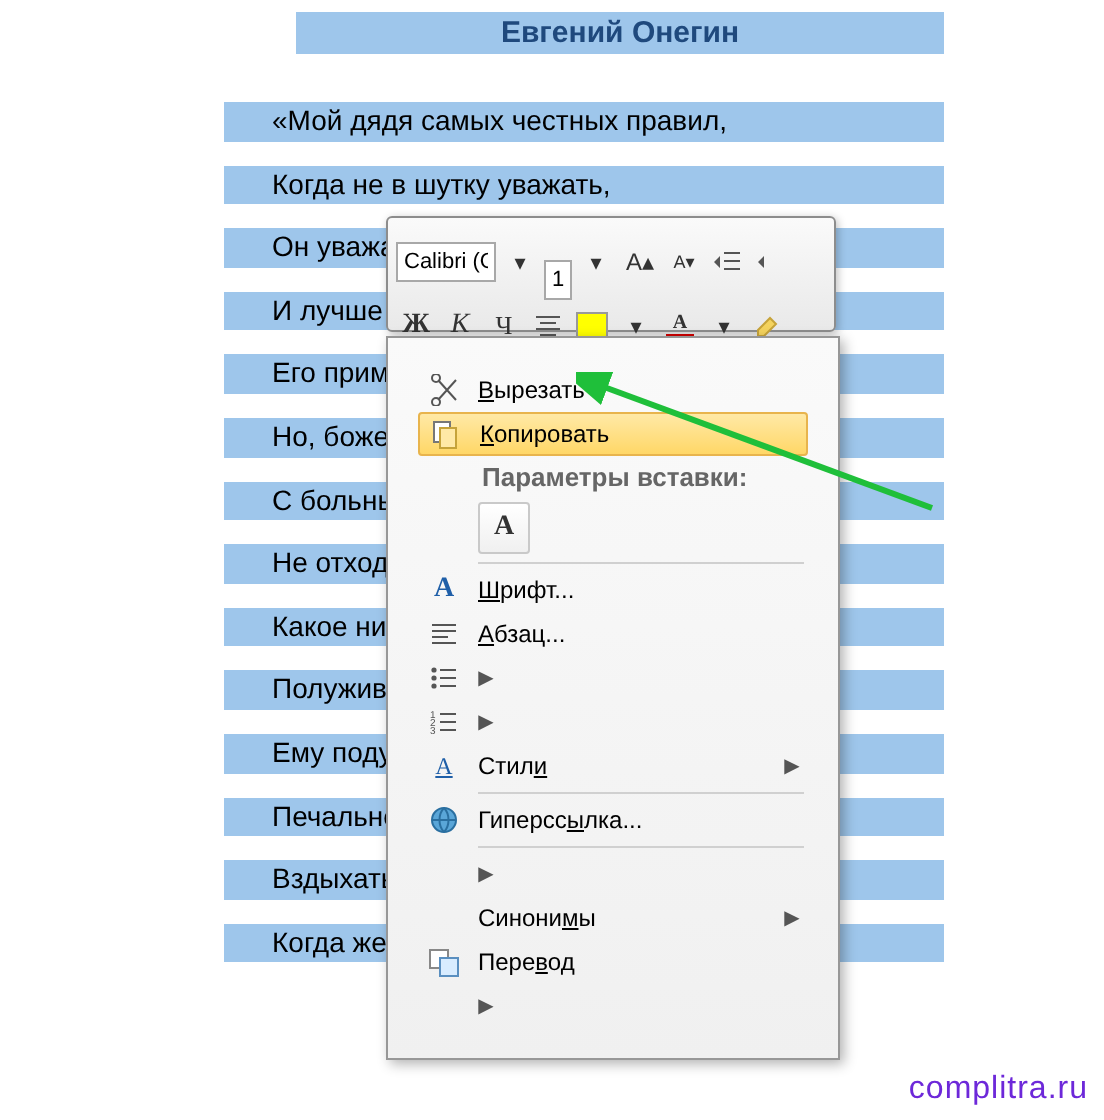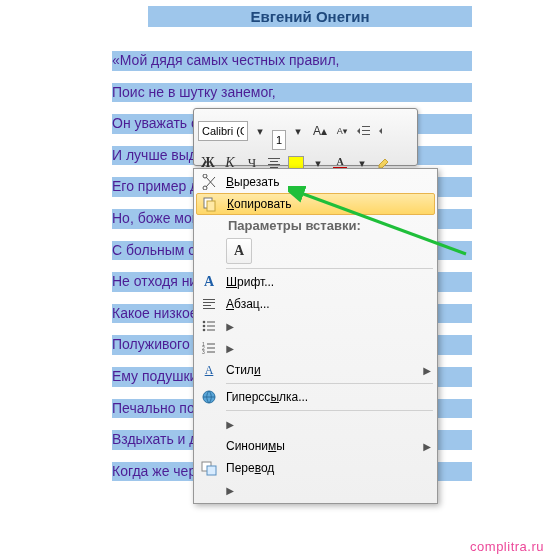--- a/index.html
+++ b/index.html
@@ -1,58 +1,58 @@
 <!DOCTYPE html>
 <html><head>
 <meta charset="utf-8">
 <style>
   * { margin: 0; padding: 0; box-sizing: border-box; }
   body { width: 552px; height: 560px; background: #fff; font-family: "Segoe UI", Tahoma, sans-serif; position: relative; overflow: hidden; }
   .doc { padding: 6px 80px 0 112px; position: relative; }
   .title { color: #1f497d; font-weight: bold; font-size: 15px; text-align: center; line-height: 1.4; margin-bottom: 24px; margin-left: 36px; }
   .poem { }
-  .line { font-size: 14px; color: #4c1d95; line-height: 1.4; margin-bottom: 12px; }
+  .line { font-size: 14px; color: #000000; line-height: 1.4; margin-bottom: 12px; padding-left: 24px; }
   .sel { background: #9ec6eb; }
   .mini-tb { position: absolute; left: 193px; top: 108px; width: 225px; height: 58px; background: linear-gradient(#fafafa,#e9e9e9); border: 1px solid #8d8d8d; border-radius: 3px; box-shadow: 1px 1px 4px rgba(0,0,0,.25); display: flex; flex-direction: column; padding: 3px 4px; gap: 3px; font-size: 12px; z-index: 5; }
   .mini-row { display: flex; align-items: center; gap: 2px; }
   .mini-input { height: 20px; border: 1px solid #a8a8a8; background: #fff; font-size: 11px; padding: 0 3px; }
   .mini-font { width: 50px; }
   .mini-size { width: 14px; margin-top: 18px; }
   .mini-btn { width: 20px; height: 20px; display: flex; align-items: center; justify-content: center; font-size: 11px; color: #333; border-radius: 2px; cursor: default; }
   .grow { font-size: 12px; }
   .shrink { font-size: 9px; }
   .bold { font-weight: bold; font-family: "Times New Roman"; font-size: 14px; }
   .italic { font-style: italic; font-family: "Times New Roman"; font-size: 14px; }
   .under { text-decoration: underline; font-family: "Times New Roman"; font-size: 13px; }
   .hlswatch { width: 16px; height: 14px; background: #ffff00; border: 1px solid #999; }
   .aswatch { width: 16px; height: 14px; display: flex; flex-direction: column; align-items: center; justify-content: center; }
   .aswatch .bar { width: 14px; height: 3px; background: #c00; }
-  .ctx { position: absolute; left: 193px; top: 168px; width: 245px; background: linear-gradient(#fafafa,#f0f0f0); border: 1px solid #979797; box-shadow: 2px 2px 6px rgba(0,0,0,.3); padding: 2px; font-size: 12px; z-index: 5; }
+  .ctx { position: absolute; left: 193px; top: 168px; width: 227px; background: linear-gradient(#fafafa,#f0f0f0); border: 1px solid #979797; box-shadow: 2px 2px 6px rgba(0,0,0,.3); padding: 15px; font-size: 12px; z-index: 5; }
   .ctx-icon-col { width: 26px; display: flex; justify-content: center; align-items: center; }
   .ctx-item { display: flex; align-items: center; height: 22px; border-radius: 2px; position: relative; }
   .ctx-item.hover { background: linear-gradient(#ffe9a6,#ffd767); border: 1px solid #e8b44d; height: 22px; }
   .ctx-item .lbl { padding-left: 4px; color: #000; flex: 1; }
   .ctx-item .arrow { width: 16px; color: #555; font-size: 10px; text-align: center; }
   .ctx-sep { height: 1px; background: #d0d0d0; margin: 2px 2px 2px 30px; }
   .ctx-header { font-size: 13px; padding: 3px 4px 3px 32px; color: #666; font-weight: bold; }
   .paste-row { display: flex; padding: 2px 2px 2px 30px; }
   .paste-btn { width: 26px; height: 26px; border: 1px solid #c9c9c9; background: linear-gradient(#fff,#f0f0f0); border-radius: 2px; display: flex; align-items: center; justify-content: center; font-family: Georgia; font-weight: bold; font-size: 14px; color: #333; }
   .ic { width: 16px; height: 16px; display: inline-block; }
   .green-arrow { position: absolute; z-index: 20; pointer-events: none; }
-  .watermark { position: absolute; right: 8px; bottom: 6px; color: #ec4899; font-size: 13px; letter-spacing: .5px; }
+  .watermark { position: absolute; right: 8px; bottom: 6px; color: #6d28d9; font-size: 16px; letter-spacing: .5px; }
   .uaccess { text-decoration: underline; text-decoration-style: solid; }
 </style>
 </head>
 <body>
 
 <div class="doc">
   <div class="title sel">Евгений Онегин</div>
   <div class="poem">
     <div class="line sel">«Мой дядя самых честных правил,</div>
-    <div class="line sel">Поис не в шутку занемог,</div>
+    <div class="line sel">Когда не в шутку уважать,</div>
     <div class="line sel">Он уважать себ</div>
     <div class="line sel">И лучше выдумать не мог.</div>
     <div class="line sel">Его пример дру</div>
     <div class="line sel">Но, боже мой, к</div>
     <div class="line sel">С больным сид</div>
     <div class="line sel">Не отходя ни ш</div>
     <div class="line sel">Какое низкое к</div>
     <div class="line sel">Полуживого за</div>
     <div class="line sel">Ему подушки п</div>
     <div class="line sel">Печально подн</div>

